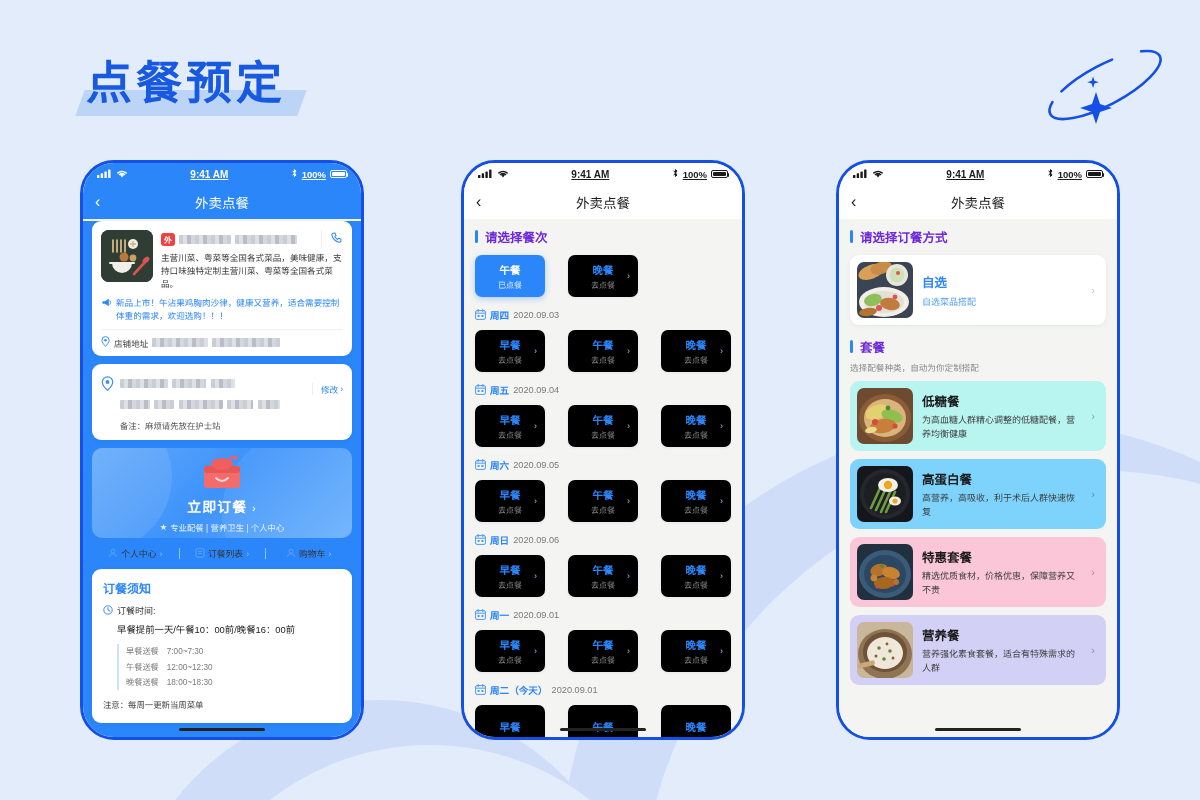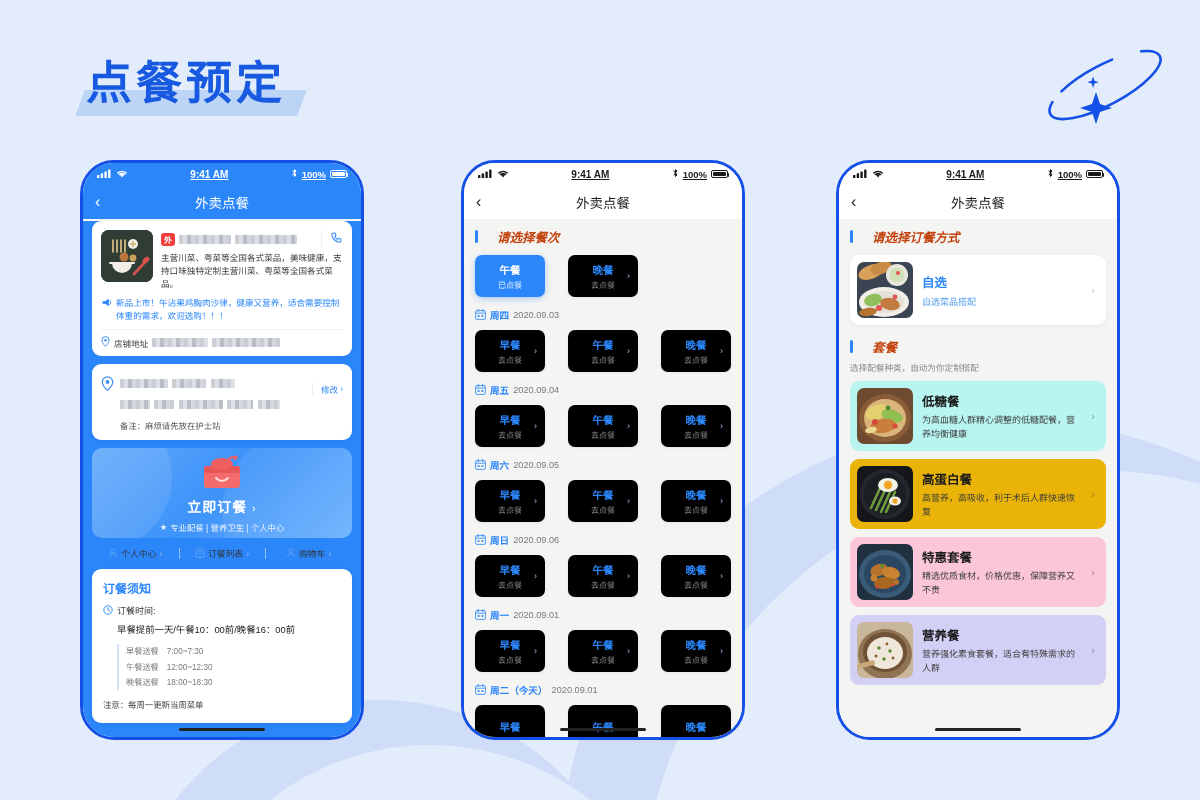--- a/index.html
+++ b/index.html
@@ -227,22 +227,22 @@
   }
   .notice-time-row {
     font-size: 8.2px; color: #7a7a7a; line-height: 1.85;
     display: flex; gap: 8px;
   }
   .notice-warn { margin-top: 8px; font-size: 8.4px; color: #444; }
 
   
   .p2-scroll { background: #f4f4f3; padding: 8px 11px 0; height: 100%; }
   .section-head {
-    display: flex; align-items: center; gap: 19px;
-    font-size: 12.5px; font-weight: bold; color: #c2410c; font-style: italic;
+    display: flex; align-items: center; gap: 7px;
+    font-size: 12.5px; font-weight: bold; color: #6d28d9;
   }
   .section-bar { width: 3px; height: 13px; background: #2b86fa; border-radius: 2px; }
 
   .day-row { margin-top: 9px; }
   .day-label { display: flex; align-items: center; gap: 4px; }
   .day-week { font-size: 9.6px; font-weight: bold; color: #2b86fa; }
   .day-date { font-size: 9.2px; color: #7a7a7a; }
   .meal-grid { display: flex; gap: 23px; margin-top: 6px; }
   .meal-btn {
     flex: 1 1 0; height: 42px; border-radius: 7px;
@@ -873,21 +873,21 @@
                 <circle cx="31" cy="20" r="2.4" fill="#4f8c2f"></circle>
                 <ellipse cx="14" cy="42" rx="6" ry="3" fill="#ead98f" transform="rotate(-12 14 42)"></ellipse>
               </svg>
             </div>
             <div class="combo-text">
               <div class="combo-title">低糖餐</div>
               <div class="combo-sub">为高血糖人群精心调整的低糖配餐，营养均衡健康</div>
             </div>
             <div class="chev">›</div>
           </div>
-          <div class="combo-card" style="background: #eab308;">
+          <div class="combo-card" style="background: #7dd3fc;">
             <div class="thumb">
               <svg class="food" width="56" height="56" viewBox="0 0 56 56">
                 <rect width="56" height="56" fill="#14161a"></rect>
                 <circle cx="28" cy="28" r="25" fill="#24282e"></circle>
                 <circle cx="28" cy="28" r="21" fill="#1b1e23"></circle>
                 <g stroke="#6f9c3f" stroke-width="2.6" stroke-linecap="round">
                   <line x1="14" y1="42" x2="24" y2="20"></line>
                   <line x1="19" y1="44" x2="29" y2="22"></line>
                   <line x1="24" y1="46" x2="34" y2="24"></line>
                   <line x1="29" y1="46" x2="38" y2="26"></line>

